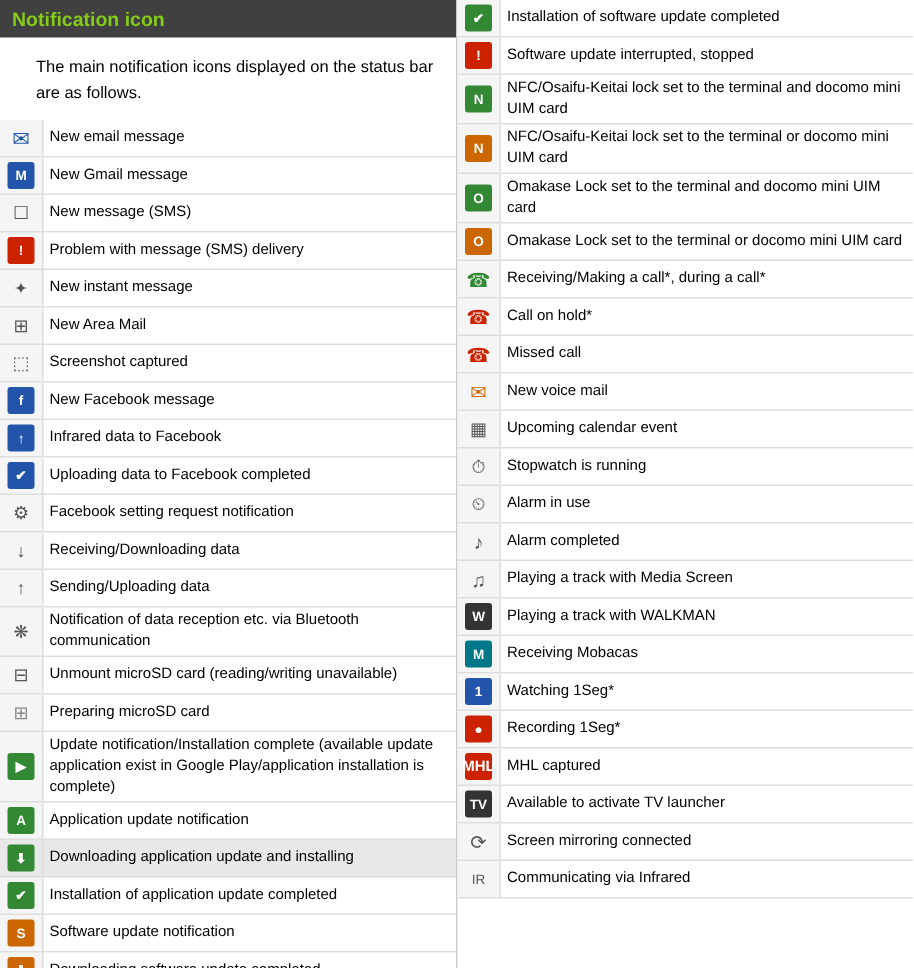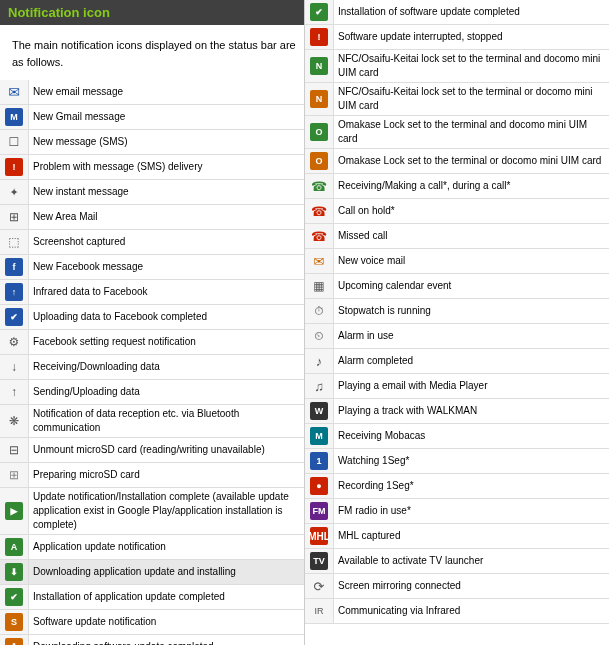--- a/index.html
+++ b/index.html
@@ -34,21 +34,21 @@
     .section-header {
       background: #404040;
       color: #84cc16;
       padding: 5px 8px;
       font-size: 13px;
       font-weight: bold;
       margin-bottom: 6px;
     }
 
     .intro-text {
-      padding: 6px 8px 10px 12px;
+      padding: 6px 8px 10px 24px;
       font-size: 11px;
       line-height: 1.5;
       color: #000;
     }
 
     .icon-table {
       width: 100%;
       border-collapse: collapse;
     }
 
@@ -426,21 +426,21 @@
                 </div>
               </td>
               <td class="desc-cell">Alarm completed</td>
             </tr>
             <tr>
               <td class="icon-cell">
                 <div class="icon-img">
                   <span style="color:#555;font-size:13px;">♫</span>
                 </div>
               </td>
-              <td class="desc-cell">Playing a email with Media Player</td>
+              <td class="desc-cell">Playing a track with Media Screen</td>
             </tr>
             <tr>
               <td class="icon-cell">
                 <div class="icon-img">
                   <span class="box-icon bg-dark" style="font-size:9px;">W</span>
                 </div>
               </td>
               <td class="desc-cell">Playing a track with WALKMAN</td>
             </tr>
             <tr>
@@ -459,28 +459,20 @@
               </td>
               <td class="desc-cell">Watching 1Seg*</td>
             </tr>
             <tr>
               <td class="icon-cell">
                 <div class="icon-img">
                   <span class="box-icon bg-red" style="font-size:9px;">●</span>
                 </div>
               </td>
               <td class="desc-cell">Recording 1Seg*</td>
-            </tr>
-            <tr>
-              <td class="icon-cell">
-                <div class="icon-img">
-                  <span class="box-icon bg-purple" style="font-size:9px;">FM</span>
-                </div>
-              </td>
-              <td class="desc-cell">FM radio in use*</td>
             </tr>
             <tr>
               <td class="icon-cell">
                 <div class="icon-img">
                   <span class="box-icon bg-red" style="font-size:10px;">MHL</span>
                 </div>
               </td>
               <td class="desc-cell">MHL captured</td>
             </tr>
             <tr>

